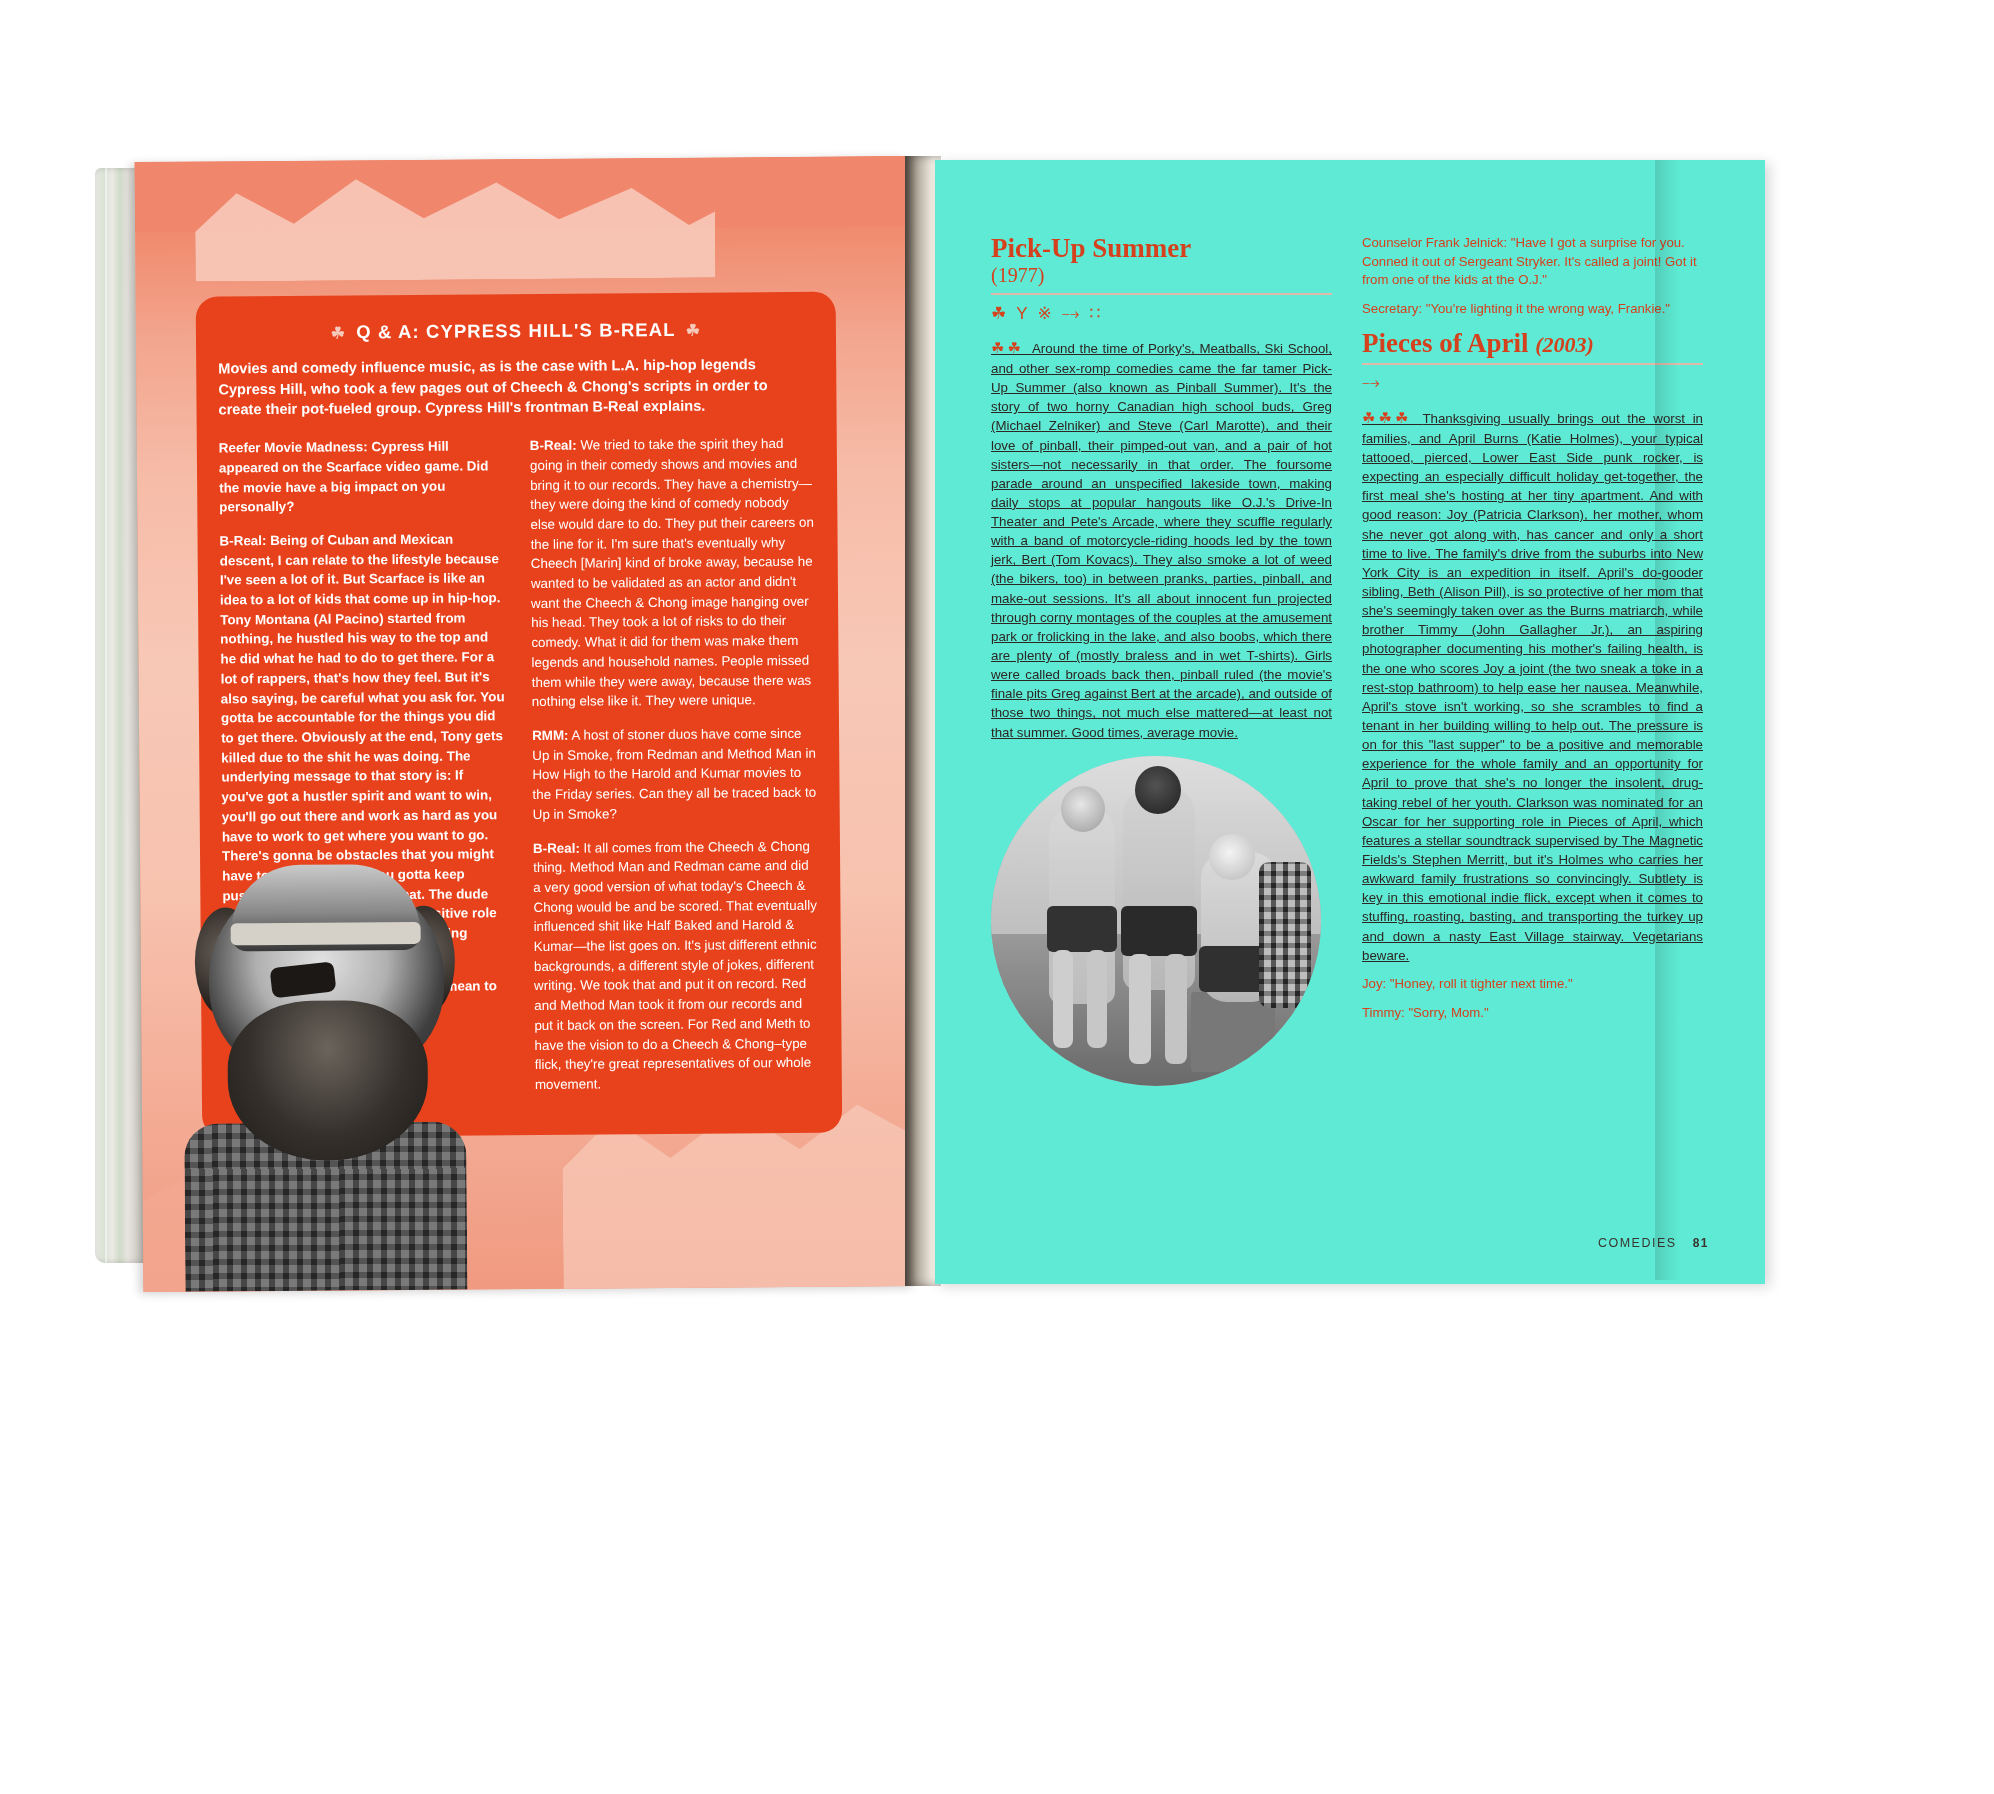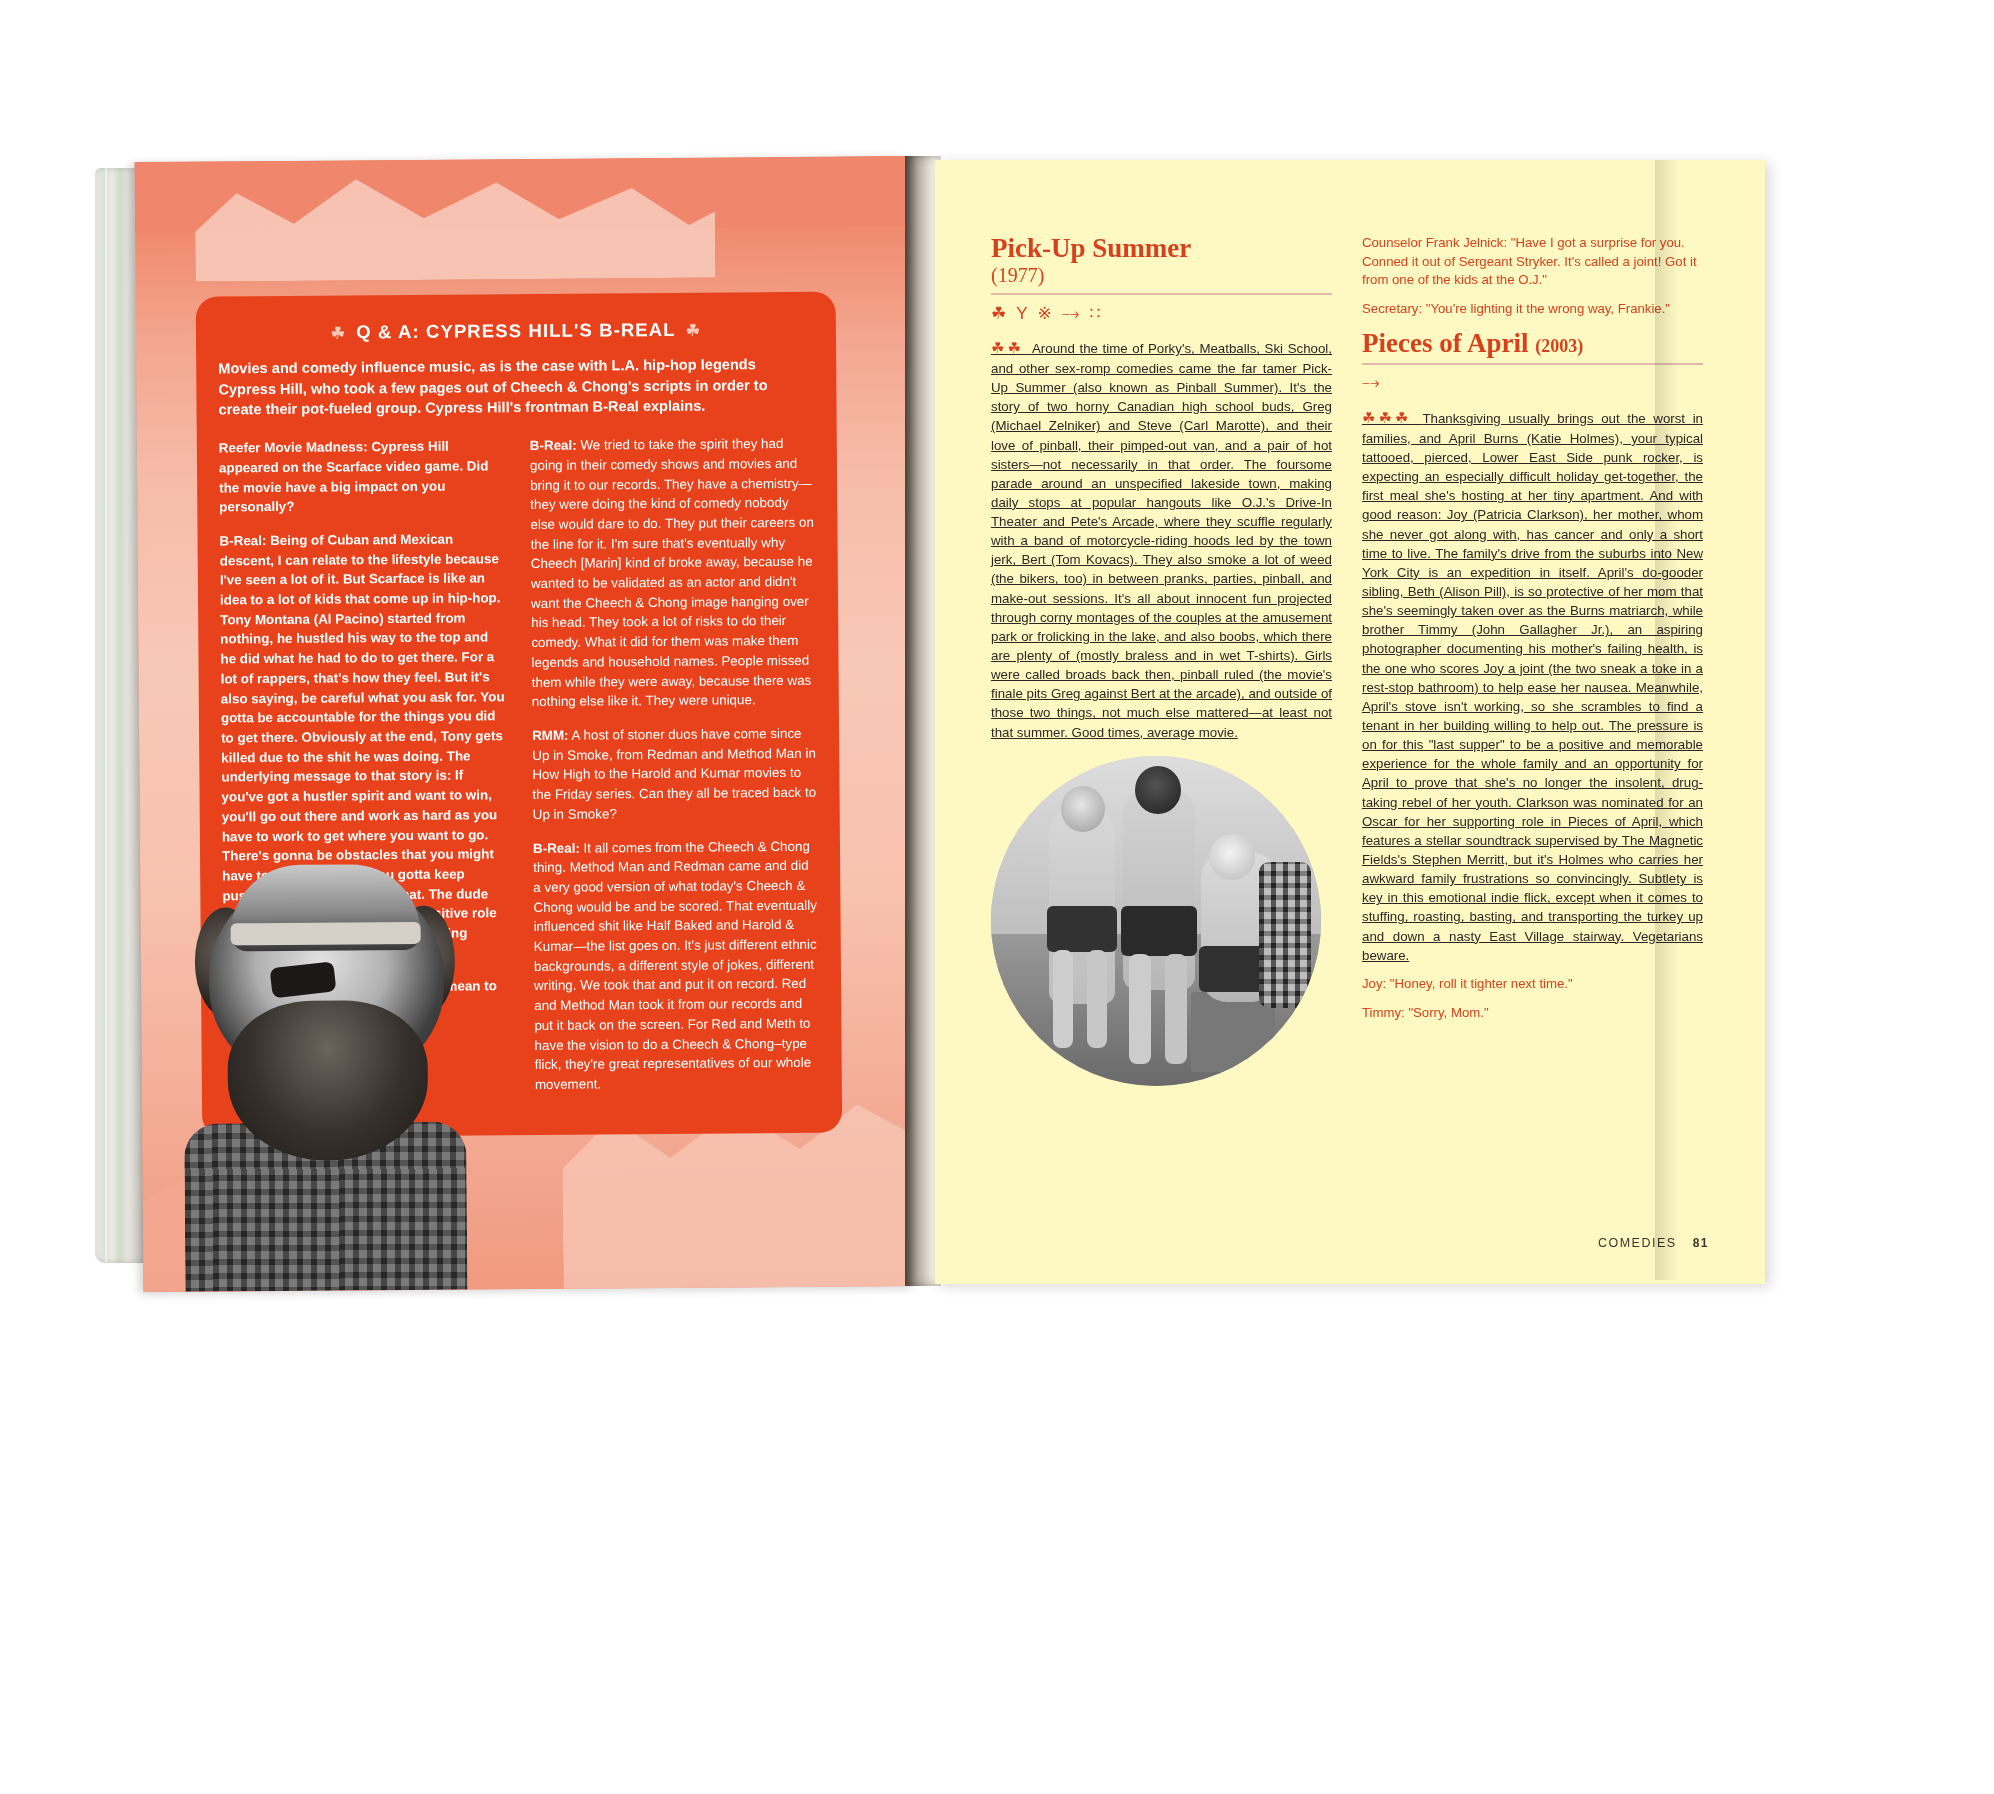--- a/index.html
+++ b/index.html
@@ -219,21 +219,21 @@
     box-shadow: inset 6px 0 10px rgba(0,0,0,.35);
   }
 
   
   .page-right {
     position: absolute;
     left: 840px;
     top: 10px;
     width: 830px;
     height: 1124px;
-    background: #fef9c3;
+    background: #5eead4;
     box-shadow: 5px 3px 12px rgba(0,0,0,.15);
     overflow: hidden;
   }
   .rp-inner {
     position: absolute;
     left: 56px;
     top: 74px;
     width: 712px;
     height: 1000px;
   }
@@ -250,21 +250,21 @@
     font-size: 27px;
     line-height: 1.05;
     margin: 0;
   }
   .art-year {
     font-family: "Liberation Serif", serif;
     color: #d6411d;
     font-size: 20px;
     margin: 2px 0 0 0;
   }
-  .art-year.inline { font-size: 18px; }
+  .art-year.inline { font-size: 22px; font-style: italic; }
   .rule {
     height: 2px;
     background: #e0b9a8;
     margin: 6px 0 8px 0;
   }
   .icon-row {
     color: #d6411d;
     font-size: 17px;
     letter-spacing: 10px;
     margin: 0 0 12px 0;

